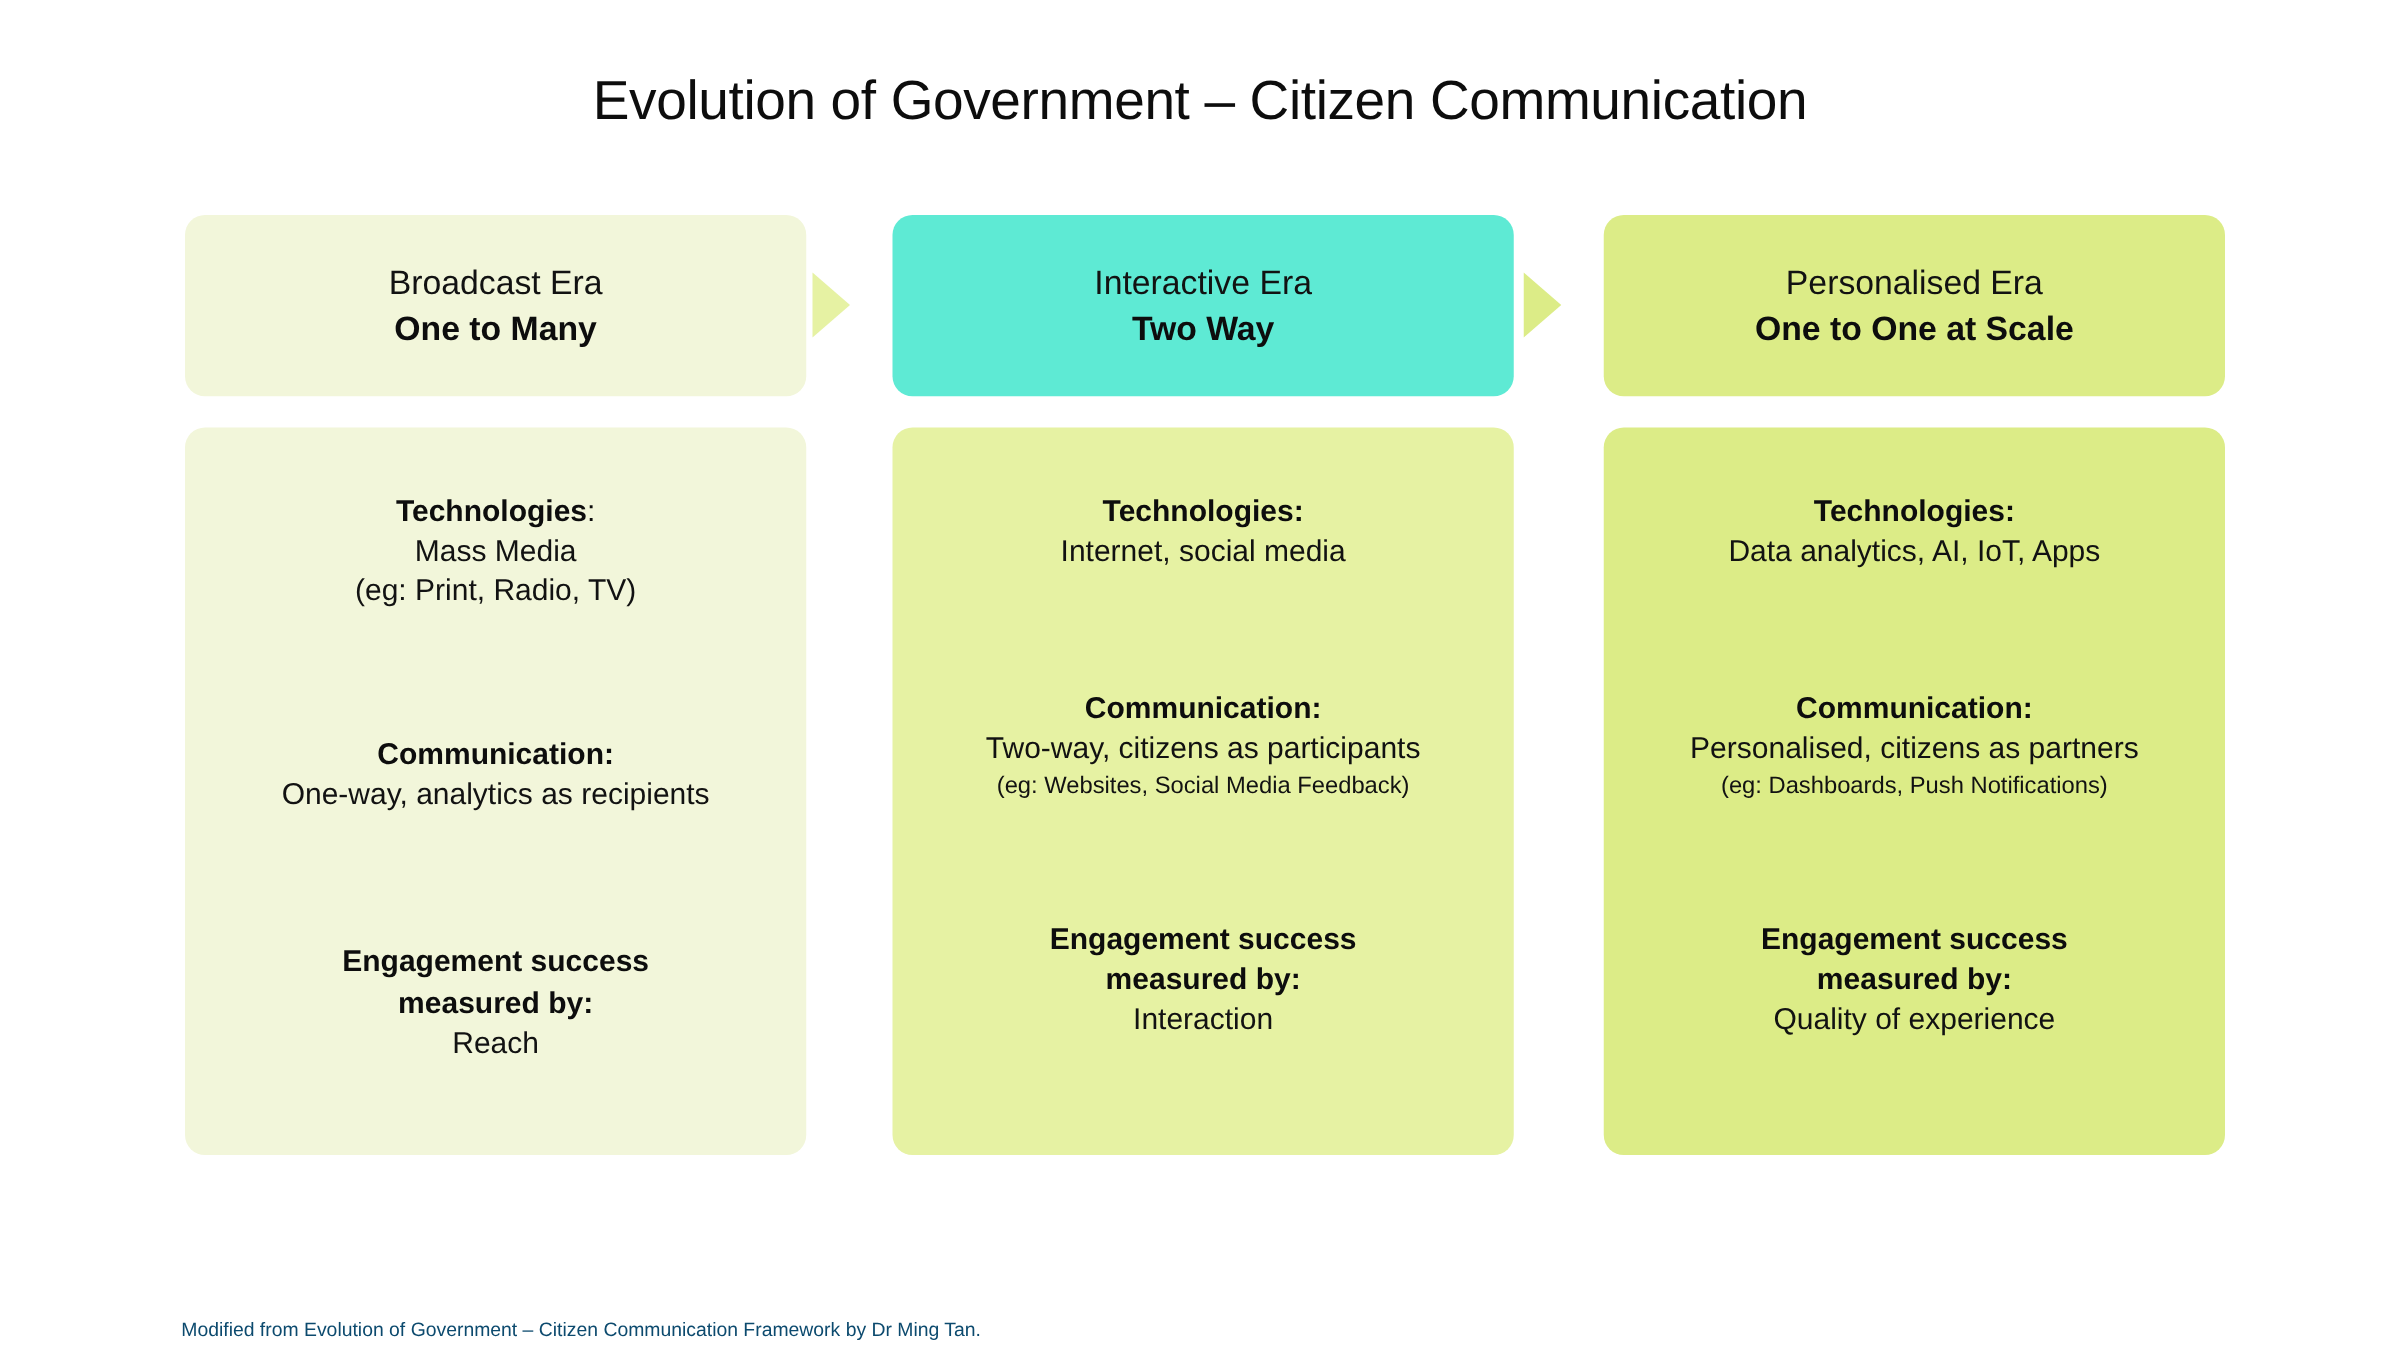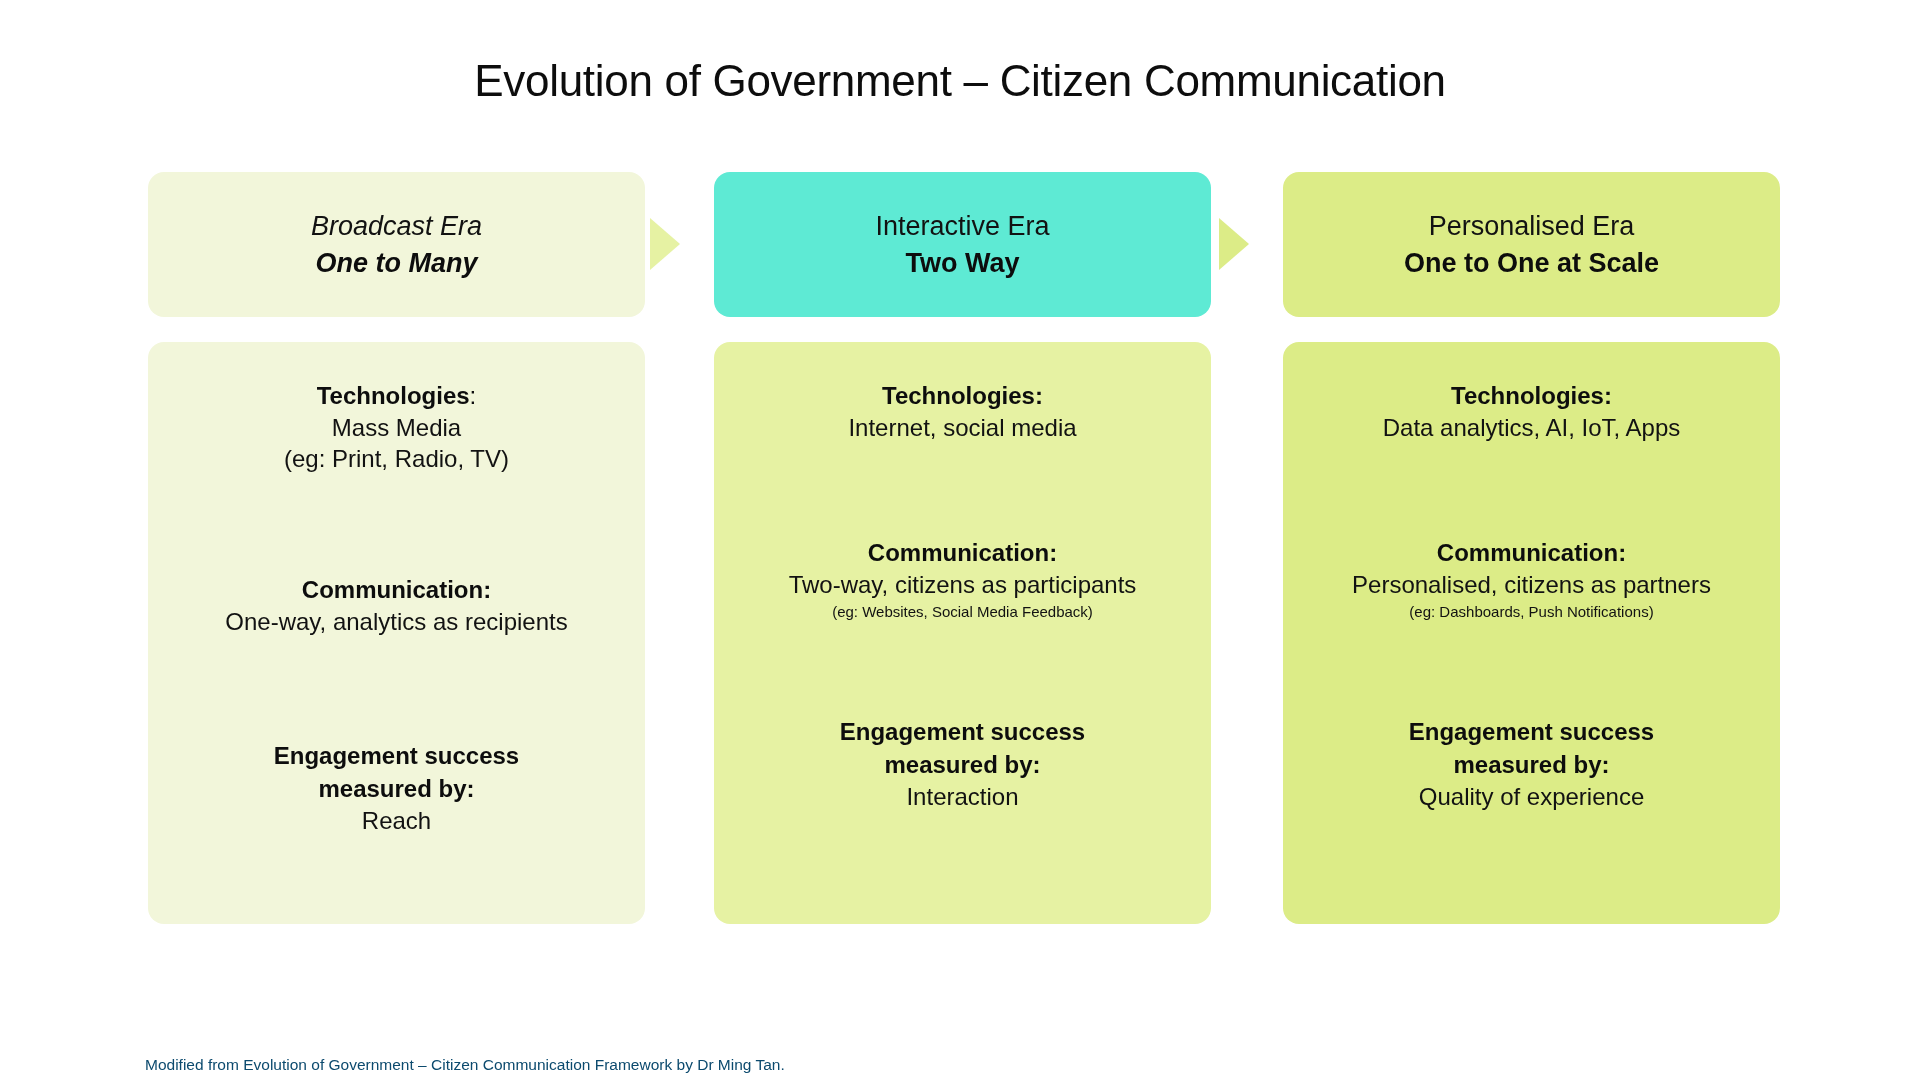--- a/index.html
+++ b/index.html
@@ -88,41 +88,41 @@
     top: 170px;
     left: 0;
     width: 497px;
     height: 582px;
     border-radius: 16px;
     padding: 38px 14px 20px 14px;
     text-align: center;
   }
 
   .block { text-align: center; }
-  .block-tech { margin-top: 0px; }
+  .block-tech { margin-top: 14px; }
   .block-comm { margin-top: 94px; }
   .block-eng  { margin-top: 95px; }
 
   .lbl {
     font-size: 24px;
     font-weight: 700;
     line-height: 1.32;
     color: #0d0d0d;
   }
   .lbl .thin { font-weight: 400; }
 
   .val {
     font-size: 24px;
     font-weight: 400;
     line-height: 1.32;
     color: #121212;
   }
 
   .val-sub {
-    font-size: 15px;
+    font-size: 19px;
     font-weight: 400;
     line-height: 1.32;
     color: #121212;
     margin-top: 1px;
   }
 
   .eng-lbl {
     font-size: 24px;
     font-weight: 700;
     line-height: 1.34;
@@ -164,21 +164,21 @@
 </head>
 <body>
 
 <div class="page">
 
   <div class="title">Evolution of Government – Citizen Communication</div>
 
   <div class="board">
 
     <div class="column col-0">
-      <div class="header-card" style="background: rgb(242, 246, 218); font-style: italic;">
+      <div class="header-card" style="background: rgb(242, 246, 218);">
         <div class="header-era">Broadcast Era</div>
         <div class="header-mode">One to Many</div>
       </div>
       <div class="body-card" style="background: rgb(242, 246, 218);">
 
         <div class="block block-tech">
           <div class="lbl"><span>Technologies</span><span class="thin">:</span></div>
           <div class="val">Mass Media</div>
           <div class="val">(eg: Print, Radio, TV)</div>
         </div>

